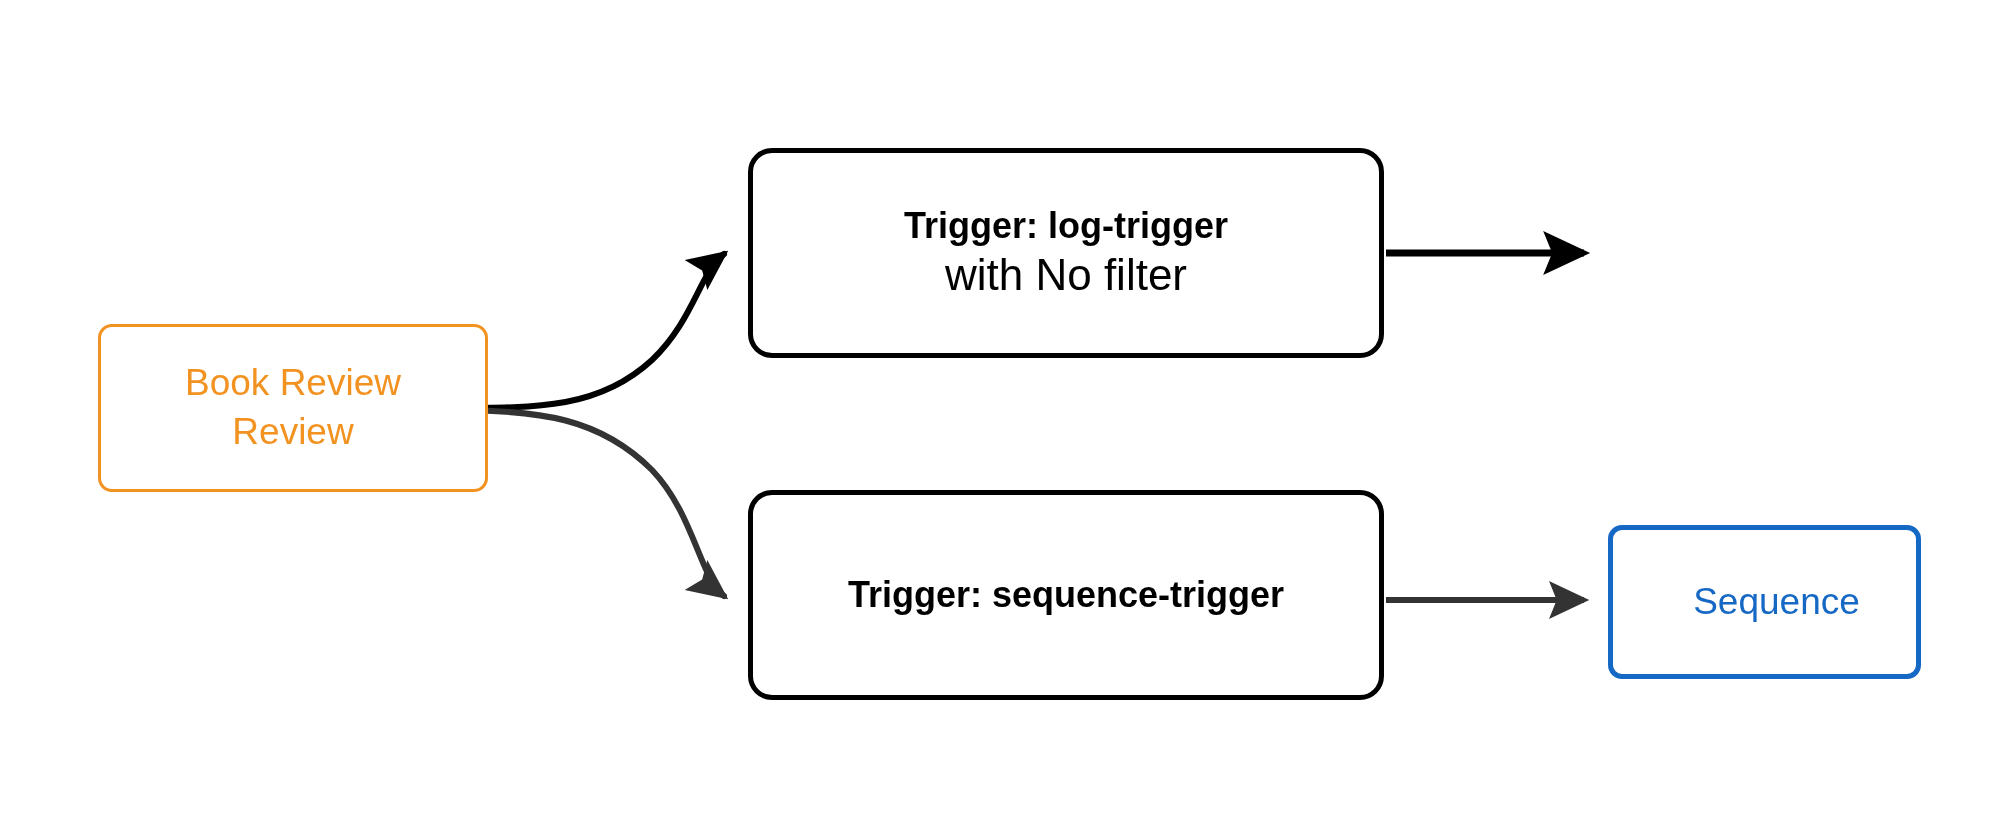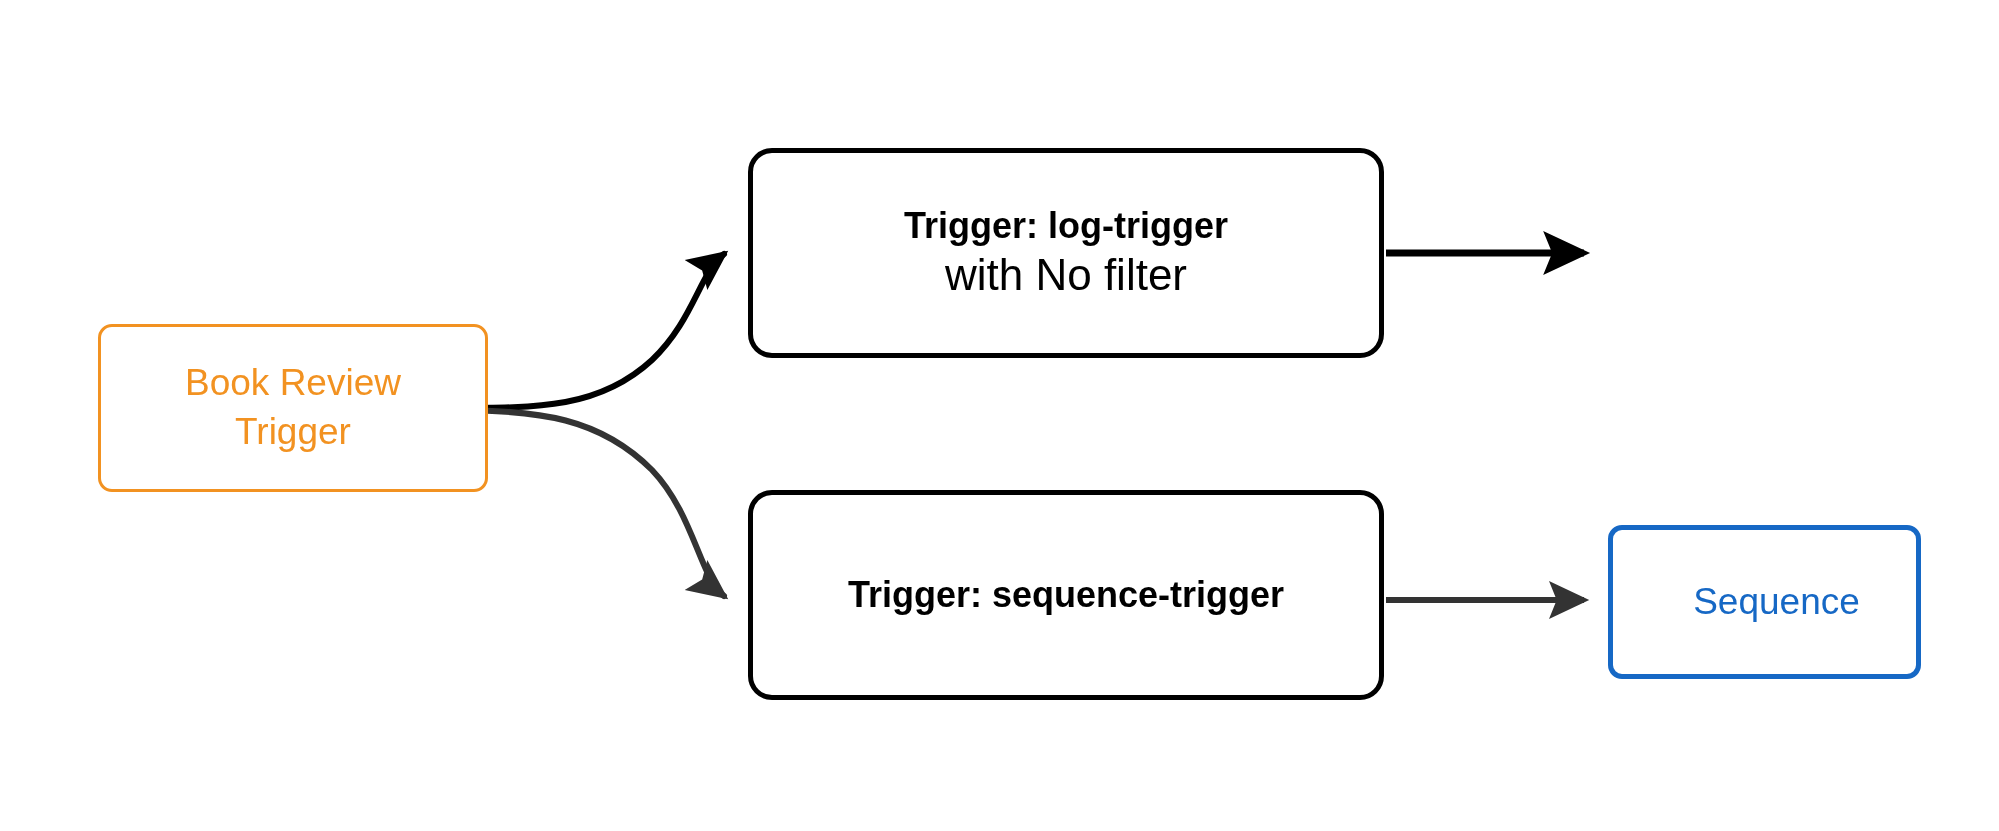--- a/index.html
+++ b/index.html
@@ -106,21 +106,21 @@
 
     <path d="M 452 410 C 540 410, 600 418, 652 470 C 694 514, 700 578, 724 596" fill="none" stroke="#333333" stroke-width="6" stroke-linecap="round" marker-end="url(#arrow-gray)"></path>
 
     <path d="M 1386 253 L 1584 253" fill="none" stroke="#000000" stroke-width="7" stroke-linecap="butt" marker-end="url(#arrow-black)"></path>
 
     <path d="M 1386 600 L 1584 600" fill="none" stroke="#333333" stroke-width="6" stroke-linecap="butt" marker-end="url(#arrow-gray)"></path>
   </svg>
 
   <div class="node node-broker">
     <span class="ln">Book Review</span>
-    <span class="ln">Trigger</span>
+    <span class="ln">Review</span>
   </div>
 
   <div class="node node-trigger top">
     <span class="title">Trigger: log-trigger</span>
     <span class="subtitle">with No filter</span>
   </div>
 
   <div class="node node-trigger bottom">
     <span class="title">Trigger: sequence-trigger</span>
   </div>

